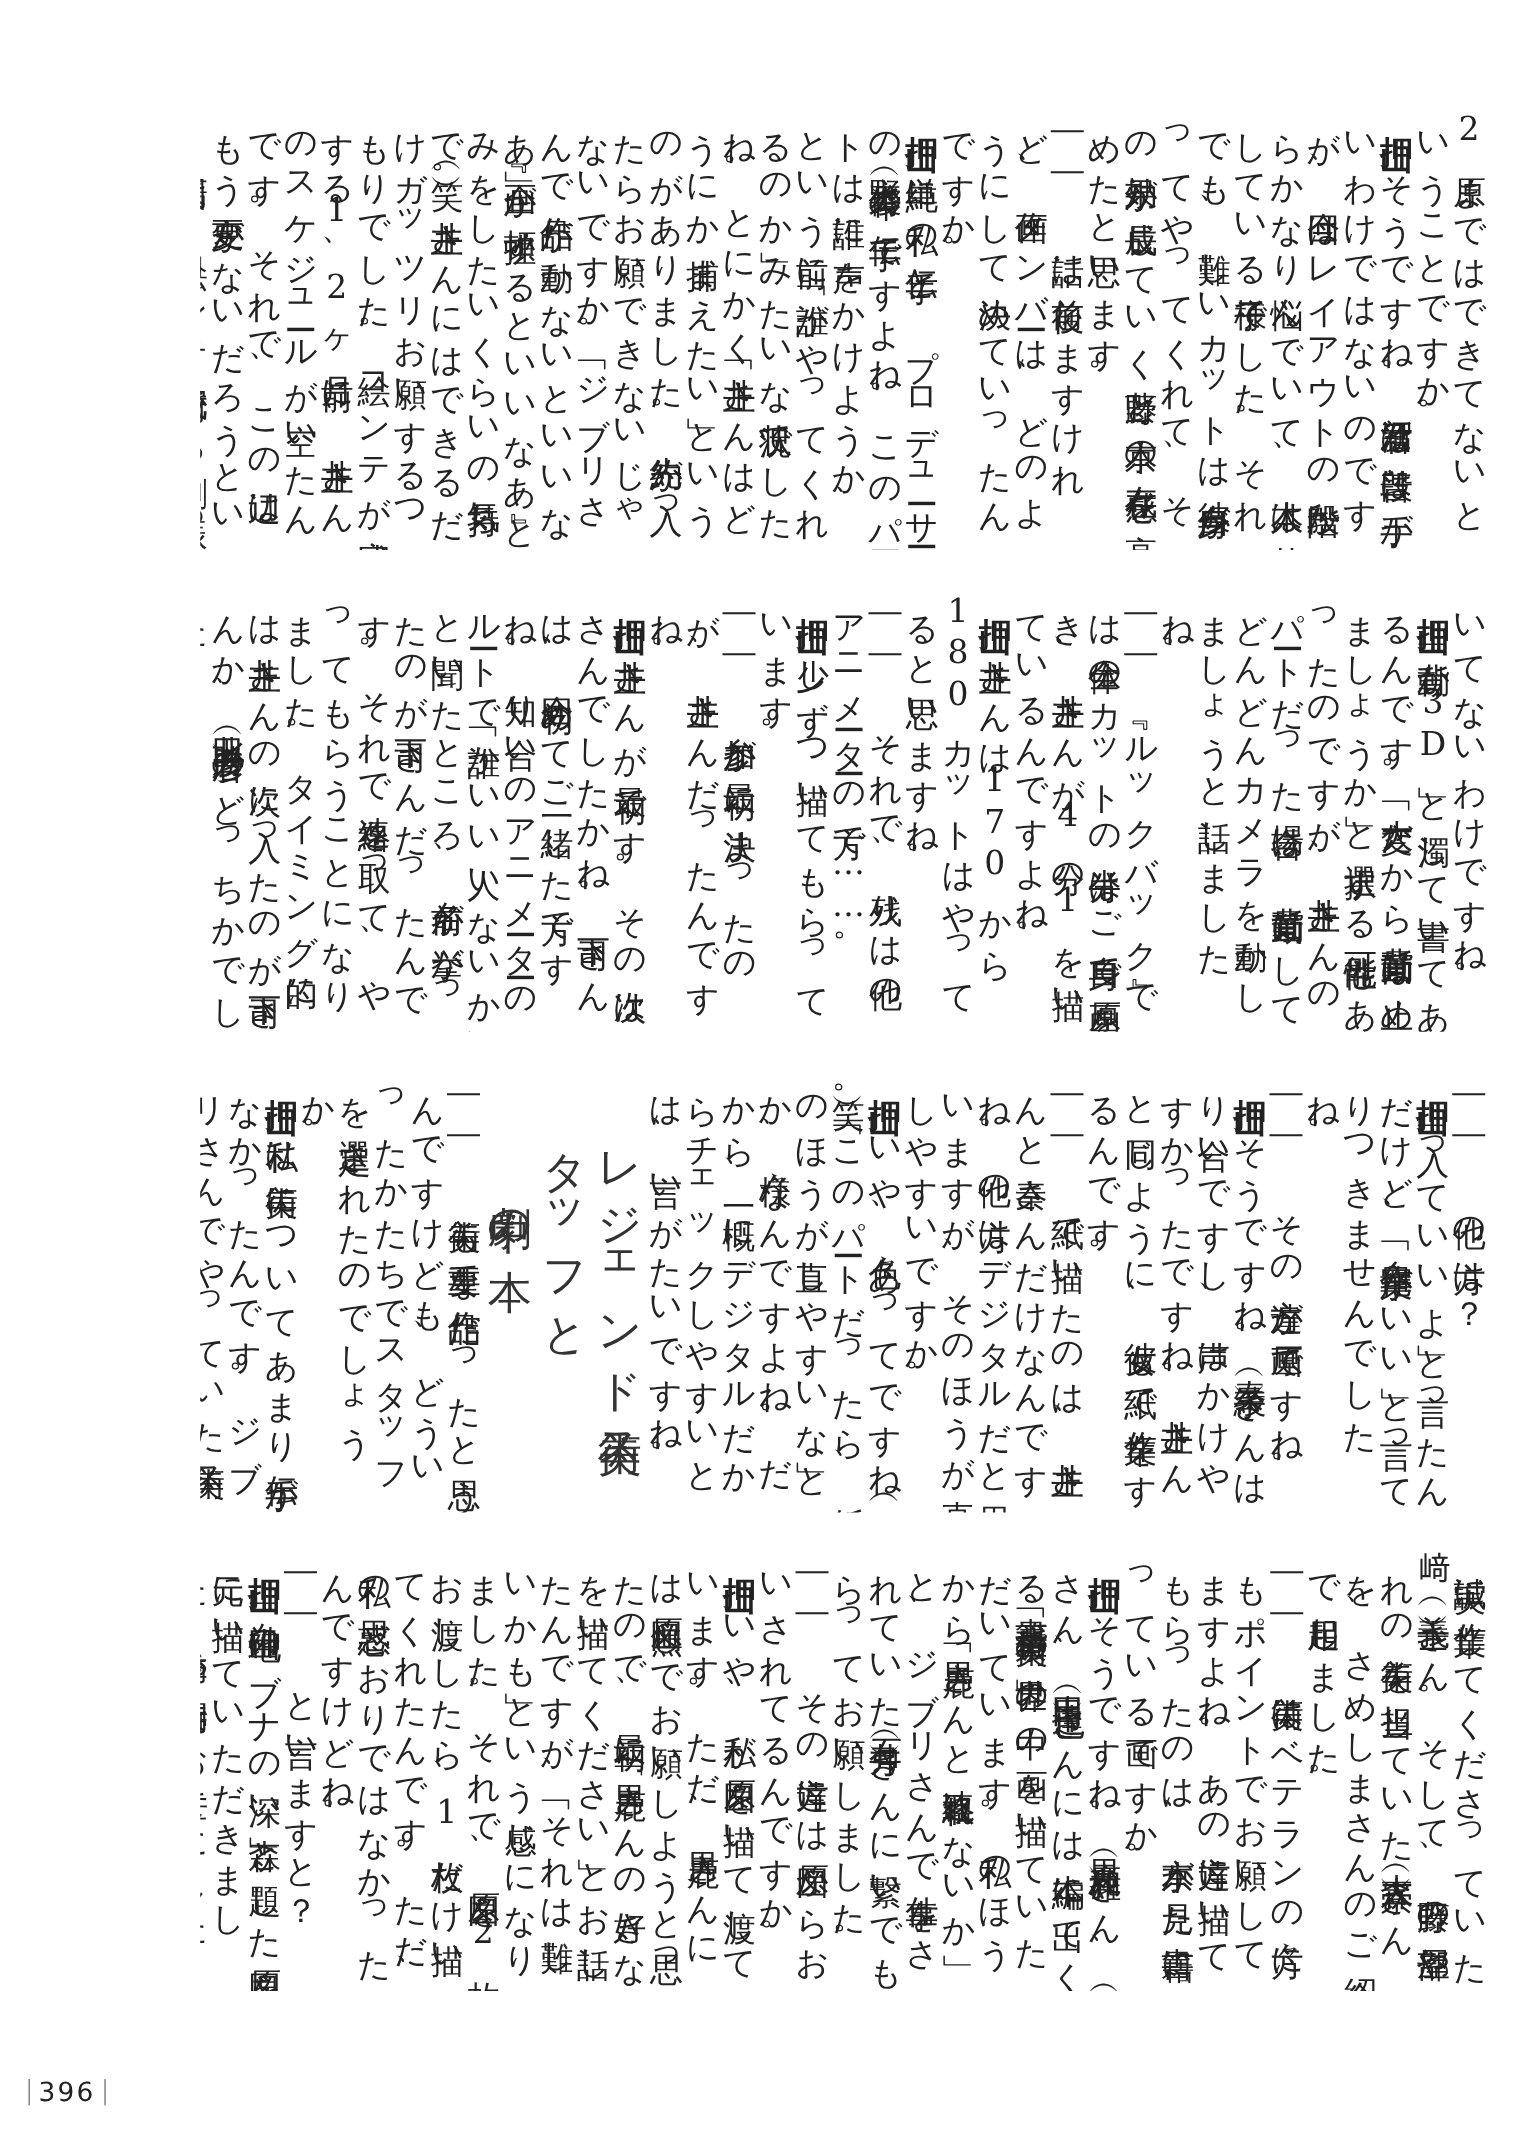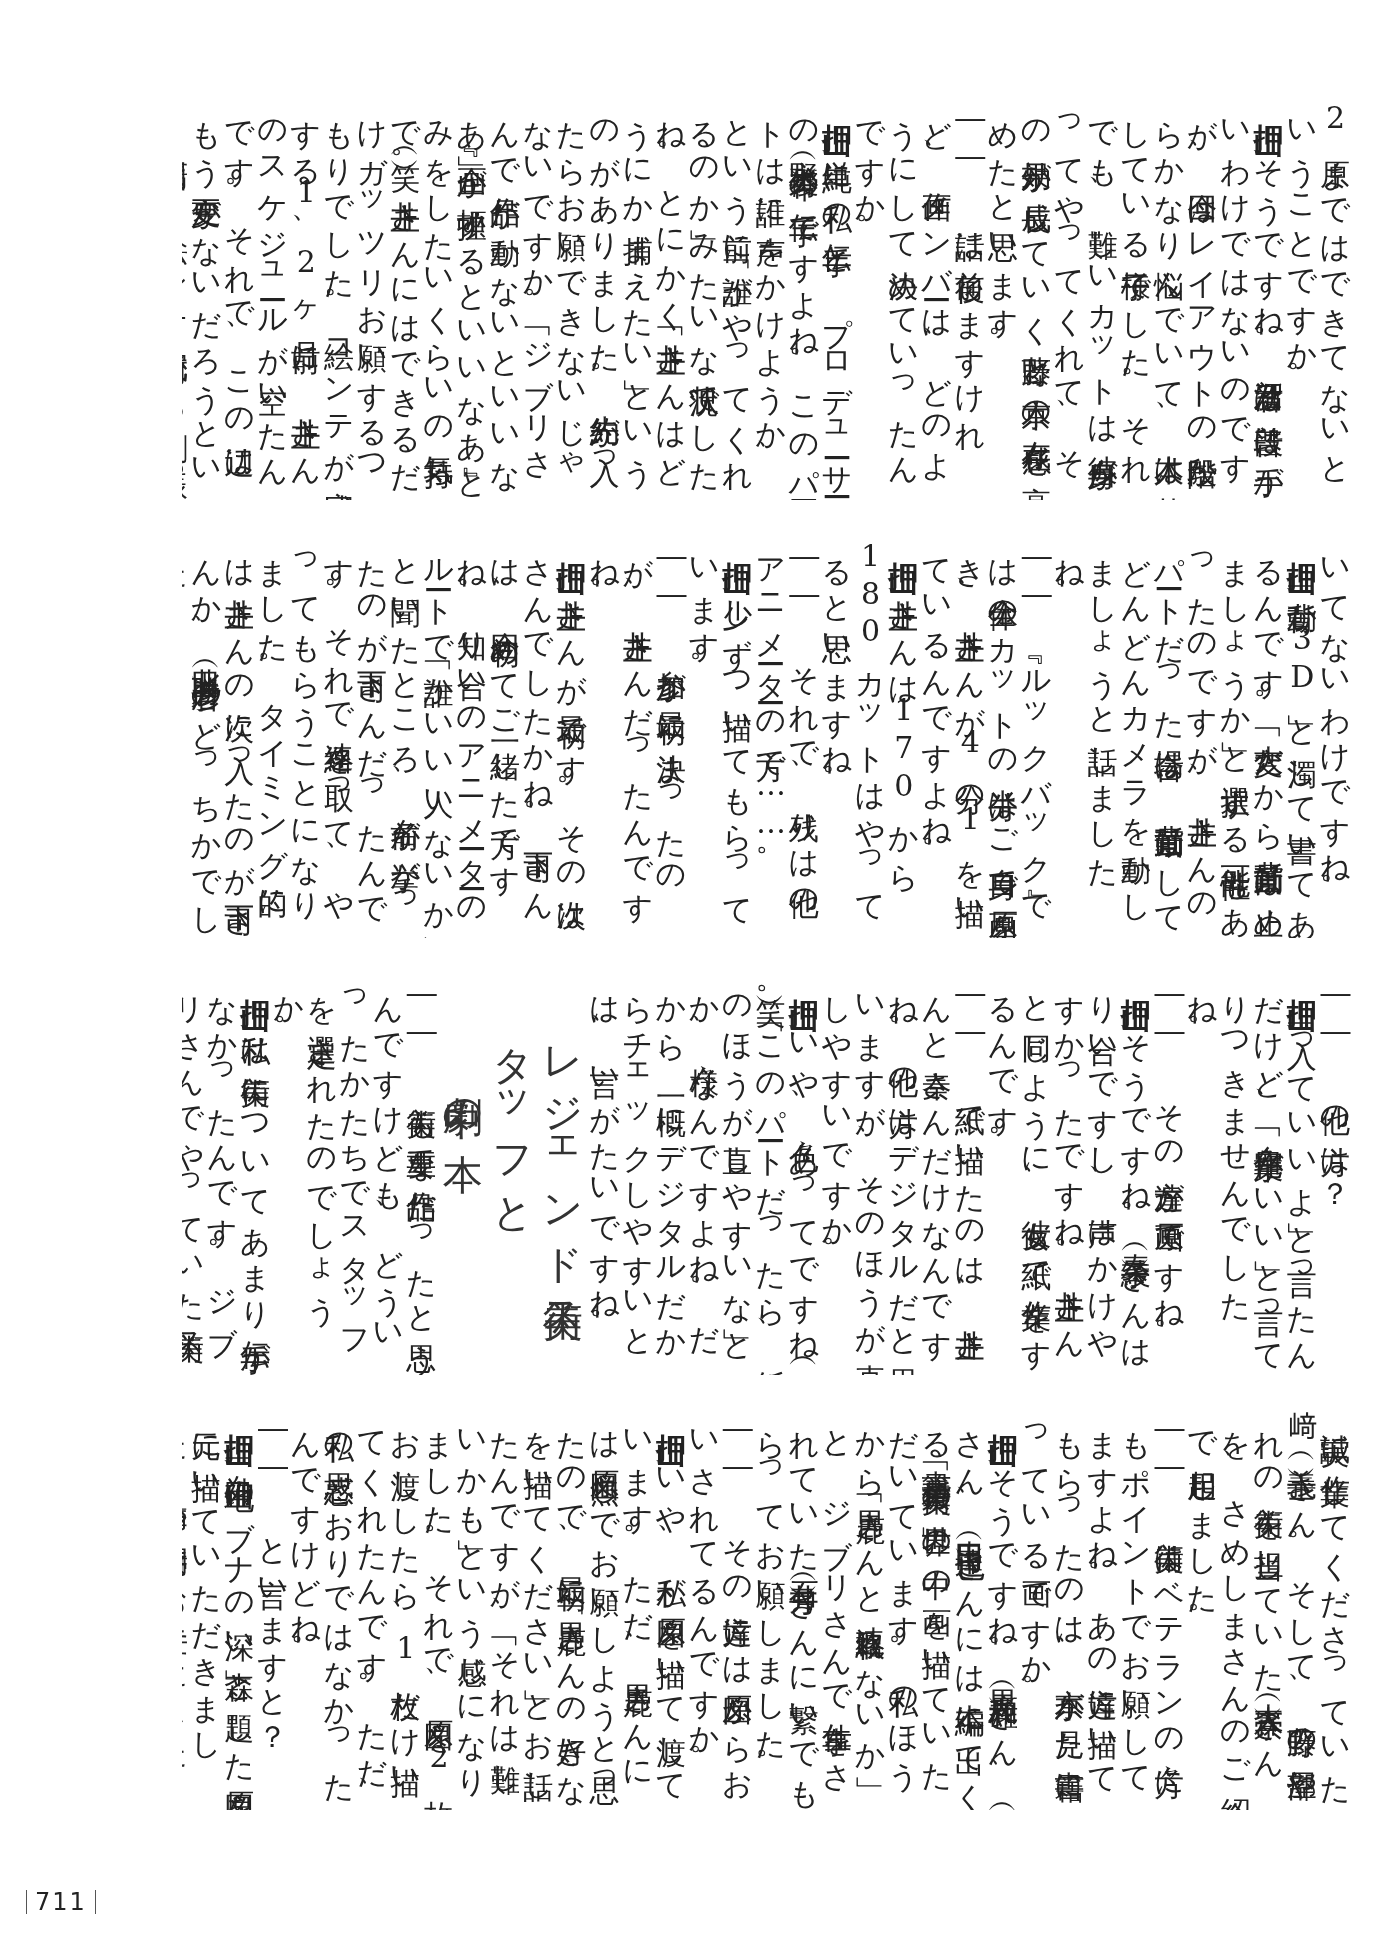--- a/index.html
+++ b/index.html
@@ -63,13 +63,13 @@
 <div class="tier" style="top:1410px;">
   <p>誠実に作業してくださっていた針﨑（義士）さん。そして、藤野の部屋や喧嘩別れの美術を担当していた大森（崇）さんを、さめしまさんのご紹介で起用しました。</p>
   <p><span class="dash">――</span>　<span>美術はベテランの方々にもポイントでお願いしてますよね。あの方達に描いてもらったのは、京本が見た書籍に載っている画ですか。</span></p>
   <p><span class="spk">押山</span>　<span>そうですね。男鹿（和雄）さん、大野（広司）さん、串田（達也）さんには本編に出てくる書籍「背景美術の世界」の中の画を描いていただいています。私のほうから「男鹿さんと連絡取れないか」と、ジブリさんで仕事をされていた石井（弓）さんに繋いでもらってお願いしました。</span></p>
   <p><span class="dash">――</span>　<span>その方達には原図からお願いされてるんですか。</span></p>
   <p><span class="spk">押山</span>　<span>いや、私が原図を描いて渡しています。ただ、男鹿さんには原図無しでお願いしようと思ったので、最初に「男鹿さんの好きな画を描いてください」とお話したんですが、「それは難しいかも」という感じになりました。それで、原図を2枚お渡ししたら、1枚だけ描いてくれたんです。ただ、私の思惑どおりではなかったんですけどね。</span></p>
   <p><span class="dash">――</span>　<span>と言いますと？</span></p>
   <p><span class="spk">押山</span>　<span>「白神山地のブナの深い森」と題した原図を元に描いていただきました。季節や時間帯はお任せにしたら、紅葉が美しい清々しい散歩日和の風景を描いてくださったんですが、本当は夜明け前の朝霧がかった不気味な森が理想でした。でも、とにかく男鹿さんに描いていただけてよかったです。</span></p>
 </div>
 
-<div class="pagenum">711</div>
+<div class="pagenum">396</div>
 
 </body></html>

